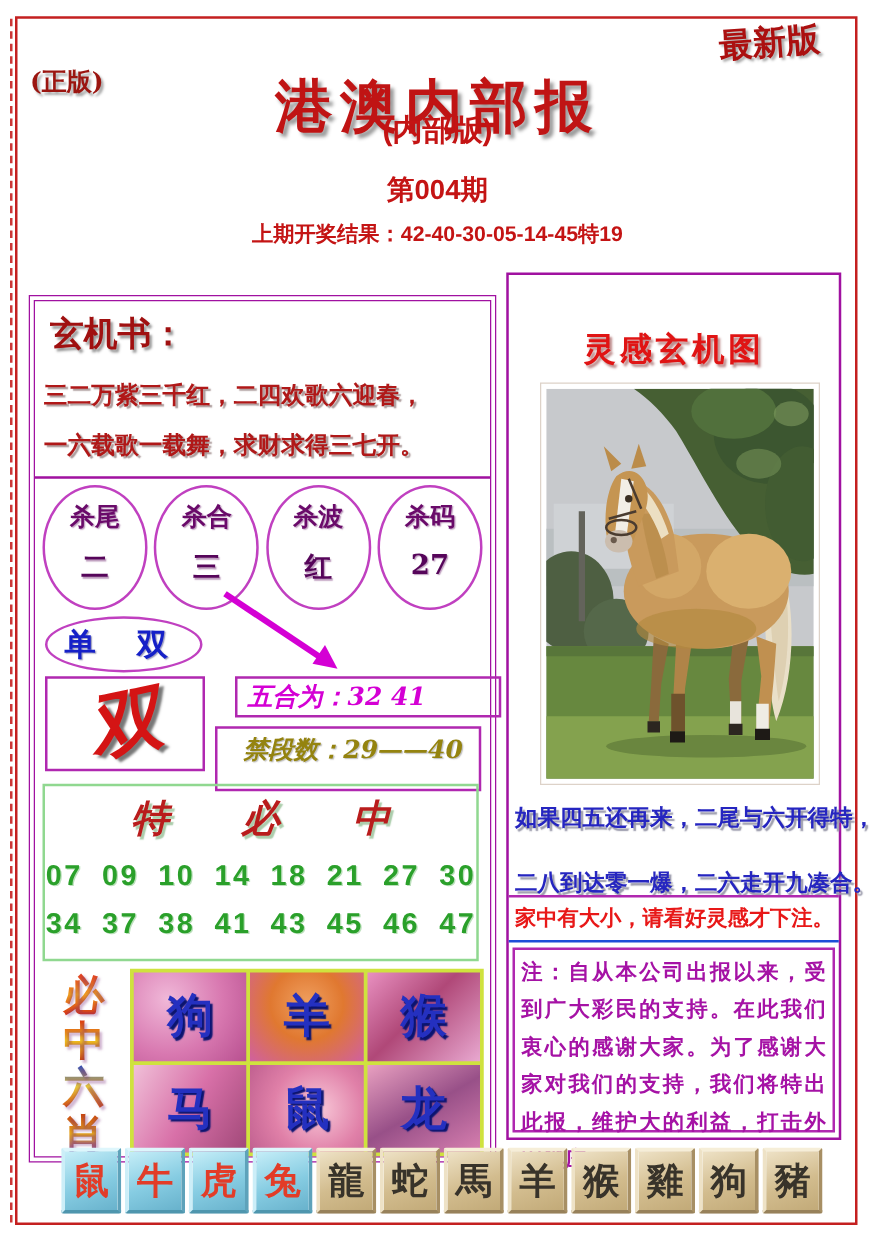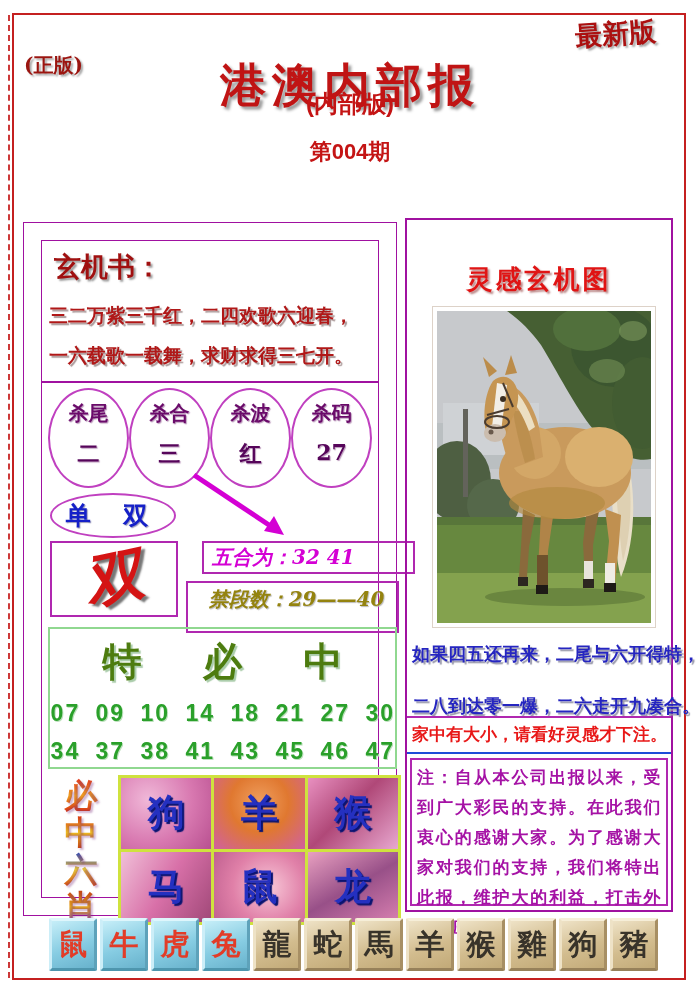--- a/index.html
+++ b/index.html
@@ -25,22 +25,22 @@
   .hdr-latest{ position:absolute; right:44px; top:16px; font-size:27px; font-weight:bold;
     color:#ab1010; transform:rotate(-4deg); font-family:"DejaVu Serif",serif;
     text-shadow:2px 2px 2px #aaa;}
   .hdr-sub{ position:absolute; left:0; width:100%; top:88px; text-align:center;
     font-size:24px; font-weight:bold; color:#c41414;}
   .hdr-issue{ position:absolute; left:0; width:100%; top:137px; text-align:center;
     font-size:22px; font-weight:bold; color:#c41414;}
   .hdr-result{ position:absolute; left:0; width:100%; top:176px; text-align:center;
     font-size:17px; font-weight:bold; color:#c41414;}
   
-  .leftbox{ position:absolute; left:23px; top:222px; width:374px; height:694px;
-    border:1px solid #a011a0; padding:17px; }
+  .leftbox{ position:absolute; left:23px; top:236px; width:374px; height:694px;
+    border:1px solid #a011a0; padding:3px; }
   .leftinner{ position:relative; width:100%; height:100%; border:1px solid #a011a0; }
   .mystic-title{ position:absolute; left:12px; top:8px; font-size:27px; font-weight:bold;
     color:#a01010; font-family:"DejaVu Serif",serif; text-shadow:2px 2px 2px #999;}
   .poem{ position:absolute; left:7px; font-size:19px; font-weight:bold; color:#b01818;
     font-family:"DejaVu Serif",serif; text-shadow:2px 2px 1px #a99; white-space:nowrap;}
   .p1{ top:62px; } .p2{ top:102px; }
   .divider1{ position:absolute; left:0; right:0; top:140px; border-top:2px solid #a011a0;}
   .ovals{ position:absolute; left:2px; right:2px; top:147px; display:flex;
     justify-content:space-between; padding:0 4px;}
   .oval{ width:84px; height:100px; border:2px solid #c040c0; border-radius:50%;
@@ -61,23 +61,23 @@
     text-shadow:3px 3px 2px #777;}
   .five-box{ position:absolute; left:144px; top:300px; width:213px; height:33px;
     border:2px solid #b028b0; font-size:20px; font-weight:bold; font-style:italic;
     color:#d400d4; line-height:29px; padding-left:8px; font-family:"DejaVu Serif",serif;margin-left:16px;}
   .forbid-box{ position:absolute; left:144px; top:340px; width:213px; height:52px;
     border:2px solid #b028b0; font-size:20px; font-weight:bold; font-style:italic;
     color:#94830f; line-height:32px; padding-left:8px; font-family:"DejaVu Serif",serif;
     text-shadow:1px 1px 1px #bbb;text-align:center;}
   .musthit{ position:absolute; left:6px; top:386px; width:349px; height:142px;
     border:2px solid #90d890; text-align:center;}
-  .mh-title{ margin-top:6px; font-size:39px; font-weight:bold; color:#4d7c0f;
+  .mh-title{ margin-top:6px; font-size:30px; font-weight:bold; color:#b91c1c;
     letter-spacing:24px; text-indent:24px; font-family:"DejaVu Serif",serif;
-    text-shadow:2px 2px 1px #aca;}
+    text-shadow:2px 2px 1px #aca;font-style:italic;}
   .mh-row{ margin-top:11px; font-size:23px; font-weight:bold; color:#2aa02a;
     letter-spacing:2px; word-spacing:7px; text-shadow:1px 1px 0 #bce0bc;text-align:right;}
   .vt{ position:absolute; left:10px; top:536px; width:58px; text-align:center;}
   .vt span{ display:block; font-size:33px; font-weight:bold; line-height:37px;
     font-family:"DejaVu Serif",serif;
     -webkit-background-clip:text; background-clip:text; color:transparent;
     text-shadow:2px 2px 2px rgba(120,40,120,.35);}
   .g0{ background-image:linear-gradient(180deg,#e03020,#f0a020,#d82810); }
   .g1{ background-image:linear-gradient(180deg,#d82810,#f0c020,#c03010); }
   .g2{ background-image:linear-gradient(180deg,#2840c0,#e8c838,#d04010); }
@@ -131,20 +131,21 @@
 <body>
 
 <div class="page">
   <div class="frame"></div>
 
   <div class="hdr-left">(正版)</div>
   <div class="hdr-title">港澳内部报</div>
   <div class="hdr-latest">最新版</div>
   <div class="hdr-sub">(内部版)</div>
   <div class="hdr-issue">第004期</div>
+  <div class="hdr-result">上期开奖结果：42-40-30-05-14-45特19</div>
 
   <div class="leftbox">
     <div class="leftinner">
       <div class="mystic-title">玄机书：</div>
       <div class="poem p1">三二万紫三千红，二四欢歌六迎春，</div>
       <div class="poem p2">一六载歌一载舞，求财求得三七开。</div>
       <div class="divider1"></div>
 
       <div class="ovals">
         <div class="oval">

